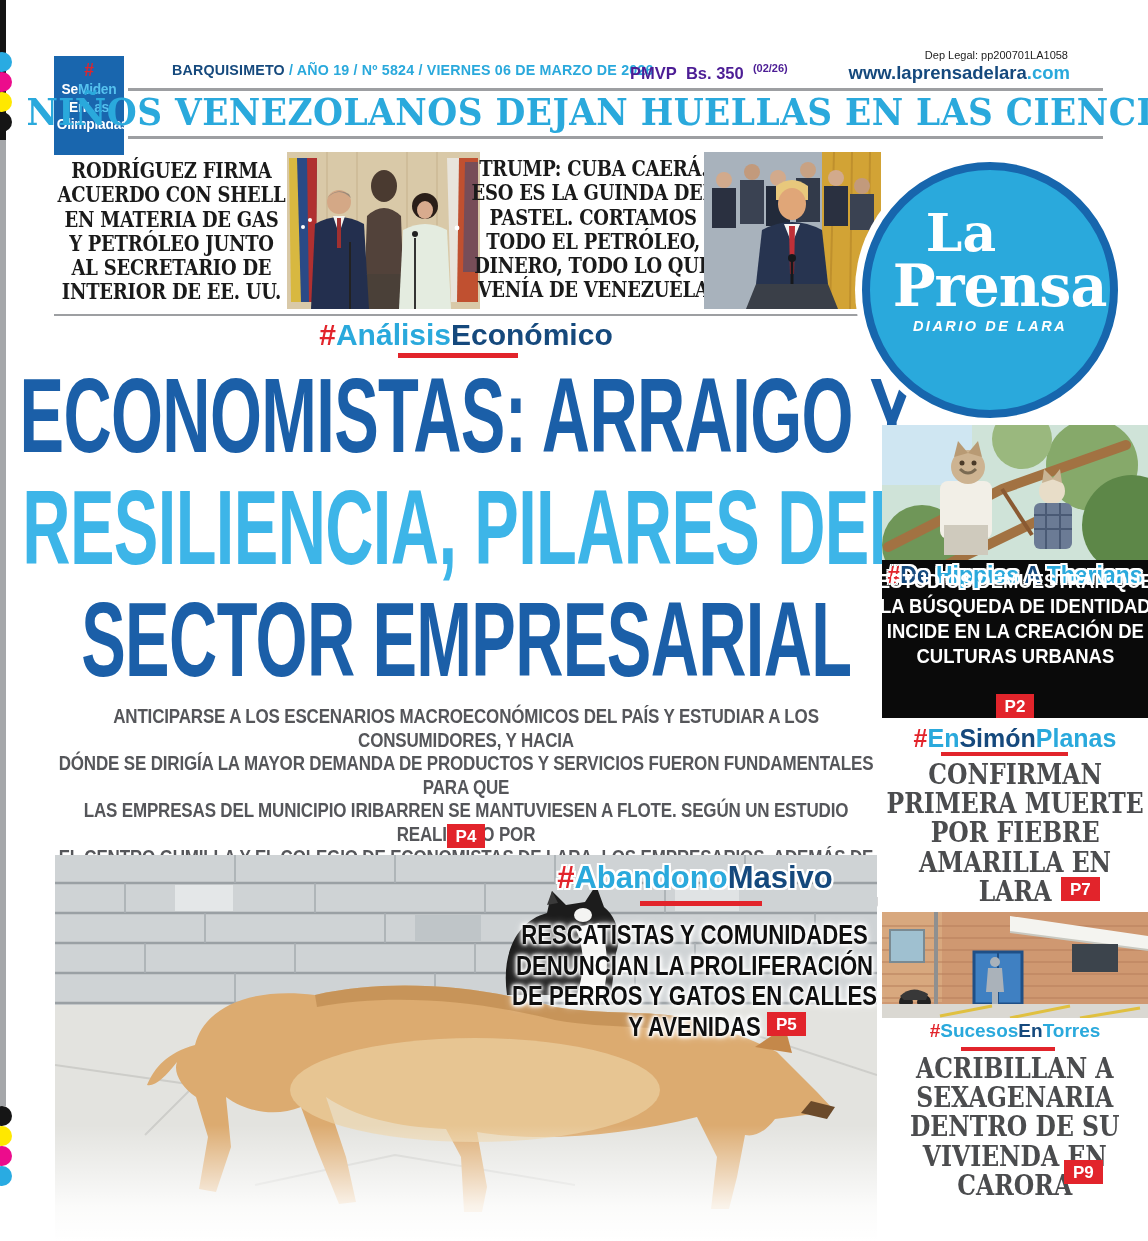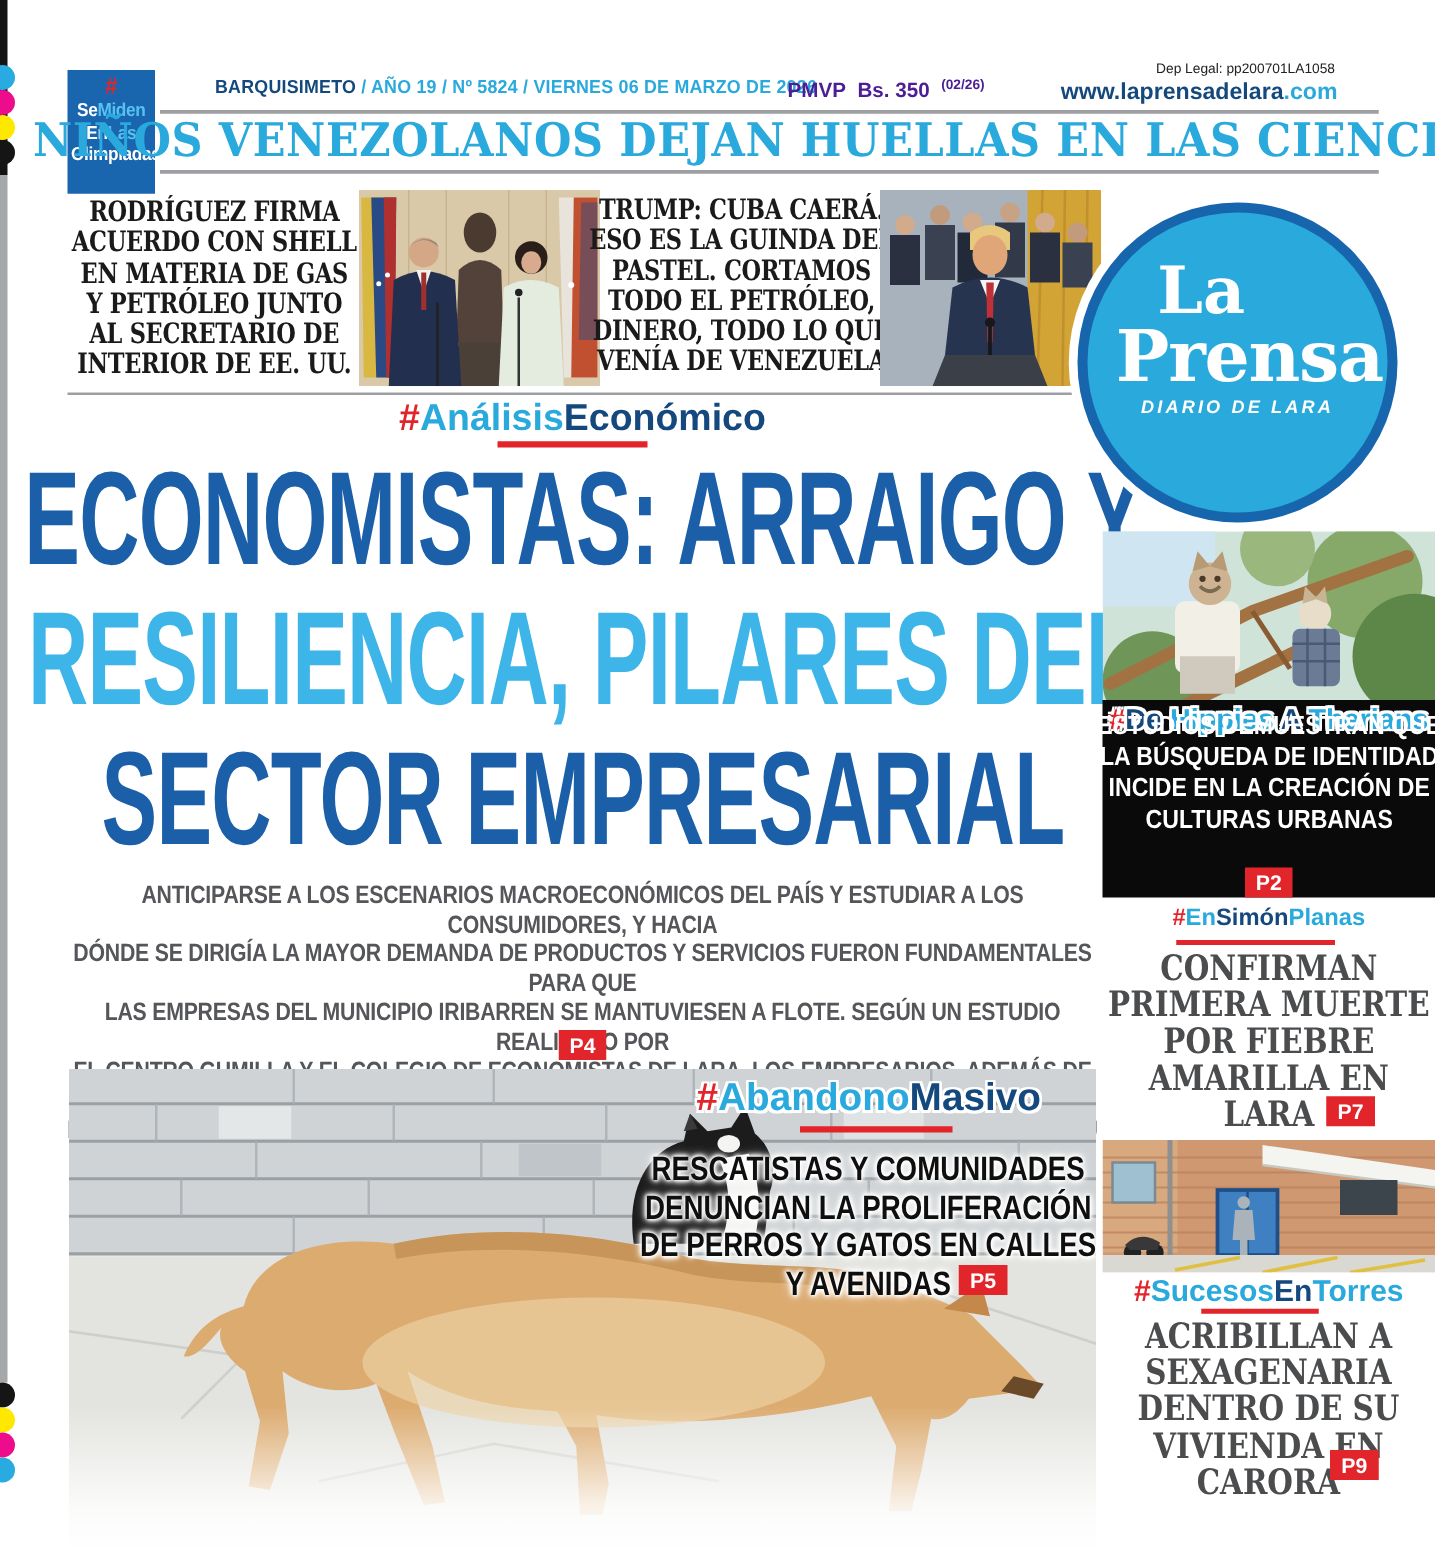--- a/index.html
+++ b/index.html
@@ -386,21 +386,21 @@
     <span class="sans therians-hl preline">ESTUDIOS DEMUESTRAN QUE
 LA BÚSQUEDA DE IDENTIDAD
 INCIDE EN LA CREACIÓN DE
 CULTURAS URBANAS</span>
   </div>
   <div class="cw" style="left:882px;top:694px;width:266px;z-index:3;">
     <span class="badge">P2</span>
   </div>
 
   <div class="cw" style="left:882px;top:724px;width:266px;">
-    <span class="hashtag" style="font-size:19px;">
+    <span class="hashtag" style="font-size:25px;">
       <span class="c-red">#</span><span class="c-light">En</span><span class="c-dark">Simón</span><span class="c-light">Planas</span>
     </span>
   </div>
   <div class="abs" style="left:941px;top:752px;width:127px;height:3.5px;background:#E2242B;"></div>
   <div class="cw" style="left:882px;top:760px;width:266px;">
     <span class="slab sb-slab preline">CONFIRMAN
 PRIMERA MUERTE
 POR FIEBRE
 AMARILLA EN
 LARA</span>
@@ -435,21 +435,21 @@
       <rect y="92" width="266" height="14" fill="#dad8d2"></rect>
       <g stroke="#e0c040" stroke-width="3">
         <line x1="58" y1="104" x2="110" y2="94"></line>
           <line x1="128" y1="106" x2="188" y2="94"></line>
           <line x1="198" y1="106" x2="258" y2="96"></line>
       </g>
     </svg>
   </div>
 
   <div class="cw" style="left:882px;top:1020px;width:266px;">
-    <span class="hashtag" style="font-size:24px;">
+    <span class="hashtag" style="font-size:19px;">
       <span class="c-red">#</span><span class="c-light">Sucesos</span><span class="c-dark">En</span><span class="c-light">Torres</span>
     </span>
   </div>
   <div class="abs" style="left:961px;top:1047px;width:94px;height:3.5px;background:#E2242B;"></div>
   <div class="cw" style="left:882px;top:1054px;width:266px;">
     <span class="slab sb-slab preline">ACRIBILLAN A
 SEXAGENARIA
 DENTRO DE SU
 VIVIENDA EN
 CARORA</span>

